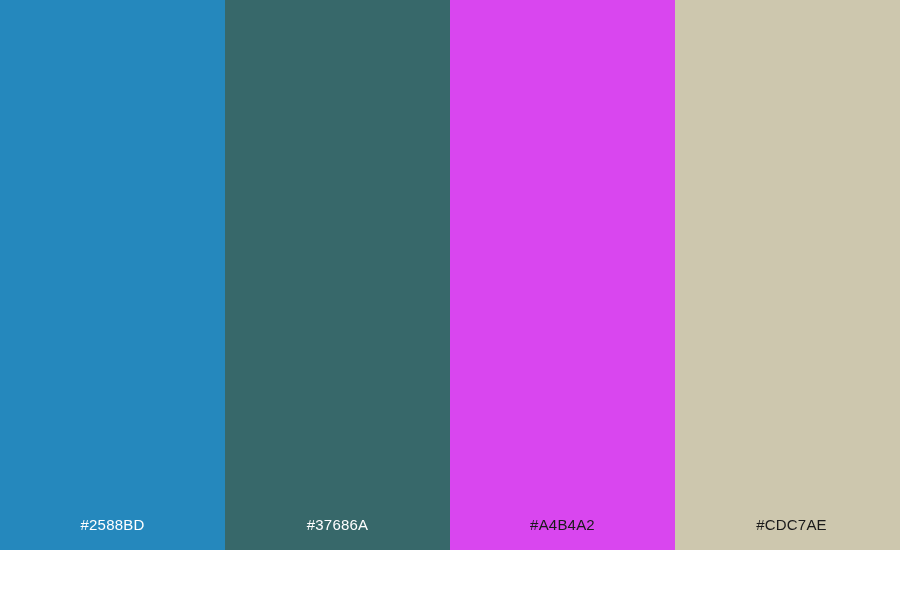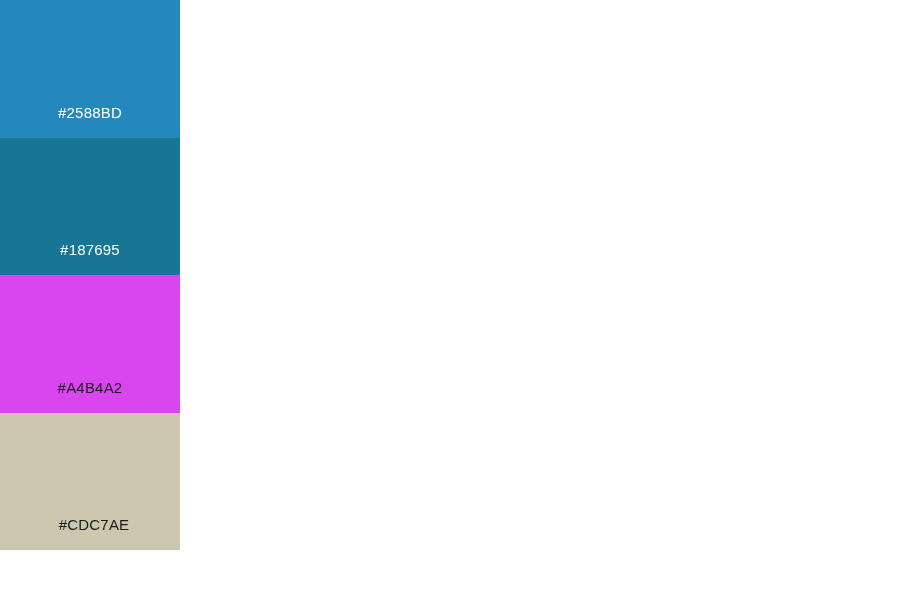--- a/index.html
+++ b/index.html
@@ -22,21 +22,21 @@
     display: flex;
     flex-direction: column;
     background: #ffffff;
     position: relative;
   }
 
   .swatch-strip {
     width: 900px;
     height: 550px;
     display: flex;
-    flex-direction: column;
+    flex-direction: row;
     flex: 0 0 550px;
   }
 
   .swatch {
     flex: 1 1 180px;
     width: 180px;
     height: 550px;
     position: relative;
     display: flex;
     align-items: flex-end;
@@ -87,24 +87,24 @@
 <body>
 
 <div class="palette-page">
 
   <div class="swatch-strip">
 
     <div class="swatch dark-bg" style="background-color: rgb(37, 136, 189);">
       <span class="swatch-label">#2588BD</span>
     </div>
 
-    <div class="swatch dark-bg" style="background-color: rgb(24, 118, 149);">
-      <span class="swatch-label">#187695</span>
+
+    <div class="swatch dark-bg" style="background-color: rgb(55, 104, 106);">
+      <span class="swatch-label">#37686A</span>
     </div>
-
 
     <div class="swatch light-bg" style="background-color: #d946ef;">
       <span class="swatch-label">#A4B4A2</span>
     </div>
 
     <div class="swatch light-bg" style="background-color: rgb(205, 199, 174); padding-left: 8px;">
       <span class="swatch-label">#CDC7AE</span>
     </div>
 
   </div>

